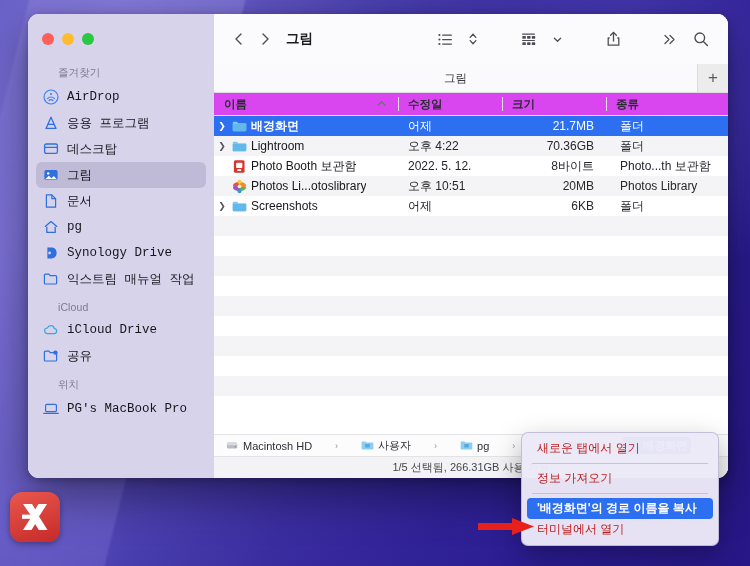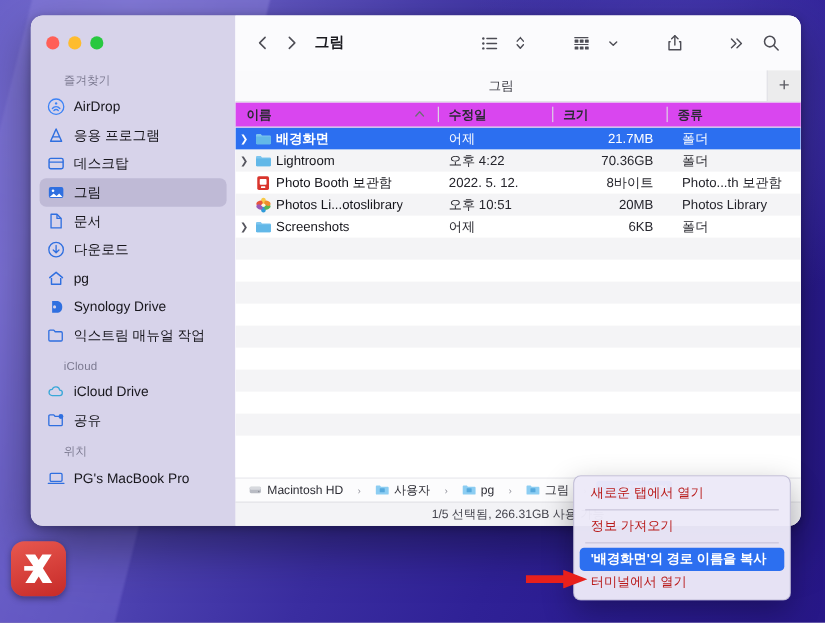--- a/index.html
+++ b/index.html
@@ -67,21 +67,21 @@
   .light.green{ background:#28c840; }
 
   .sb-section{
     font-size:10.5px; color:#7c7a91; font-weight:400;
     padding:9px 0 4px 14px; letter-spacing:.1px;margin-left:16px;
   }
   .sb-item{
     display:flex; align-items:center; gap:8px;
     height:26px; margin:0 8px; padding:0 6px;
     border-radius:6px;
-    font-size:12.5px; color:#17161c;
+    font-size:12.5px; color:#17161c;font-family:Liberation Mono, monospace;
   }
   .sb-item.selected{ background:#bfbad6; }
   .sb-icon{ width:17px; height:17px; flex:0 0 17px; display:flex; align-items:center; justify-content:center; }
   .sb-icon svg{ display:block; }
   .sb-label{ white-space:nowrap; overflow:hidden; text-overflow:ellipsis; }
 
   
   #main{ flex:1; display:flex; flex-direction:column; background:#fff; min-width:0; }
 
   #toolbar{
@@ -155,21 +155,21 @@
   .c-date{ width:104px; padding-left:10px; color:#26262d; }
   .c-size{ width:104px; padding-right:12px; text-align:right; color:#26262d; }
   .c-kind{ flex:1; padding-left:14px; color:#26262d; white-space:nowrap; overflow:hidden; text-overflow:ellipsis; }
 
   
   #pathbar{
     height:22px; flex:0 0 22px;
     border-top:1px solid #e2e2e7;
     background:#fcfcfd;
     display:flex; align-items:center;
-    padding-left:8px; gap:9px;
+    padding-left:8px; gap:19px;
     font-size:11px; color:#2d2d35;
   }
   .pseg{ display:flex; align-items:center; gap:4px; padding:1px 4px; border-radius:3px; }
   .pseg.current{ background:#2c6ff0; color:#fff; font-weight:600; }
   .psep{ color:#8c8c95; font-size:9px; }
   .pico{ width:13px; height:13px; display:flex; align-items:center; justify-content:center; }
 
   #statusbar{
     height:22px; flex:0 0 22px;
     background:#f3f3f6;
@@ -279,29 +279,20 @@
           <span class="sb-label">그림</span>
         </div>
         <div class="sb-item">
           <span class="sb-icon">
             <svg width="16" height="16" viewBox="0 0 16 16">
               <path d="M3.4 1.8h5.4l3.8 3.8v8.6H3.4z" fill="none" stroke="#2f6fe0" stroke-width="1.2" stroke-linejoin="round"></path>
                 <path d="M8.8 1.8v3.8h3.8" fill="none" stroke="#2f6fe0" stroke-width="1.2" stroke-linejoin="round"></path>
             </svg>
           </span>
           <span class="sb-label">문서</span>
-        </div>
-        <div class="sb-item">
-          <span class="sb-icon">
-            <svg width="16" height="16" viewBox="0 0 16 16">
-              <circle cx="8" cy="8" r="6.6" fill="none" stroke="#2f6fe0" stroke-width="1.2"></circle>
-                <path d="M8 4.2v6.4M5.4 8.2L8 10.8l2.6-2.6" fill="none" stroke="#2f6fe0" stroke-width="1.2" stroke-linecap="round" stroke-linejoin="round"></path>
-            </svg>
-          </span>
-          <span class="sb-label">다운로드</span>
         </div>
         <div class="sb-item">
           <span class="sb-icon">
             <svg width="16" height="16" viewBox="0 0 16 16">
               <path d="M2.2 7.4L8 2.6l5.8 4.8" fill="none" stroke="#2f6fe0" stroke-width="1.3" stroke-linecap="round" stroke-linejoin="round"></path>
                 <path d="M3.8 7.8v5.6h8.4V7.8" fill="none" stroke="#2f6fe0" stroke-width="1.3" stroke-linejoin="round"></path>
             </svg>
           </span>
           <span class="sb-label">pg</span>
         </div>

